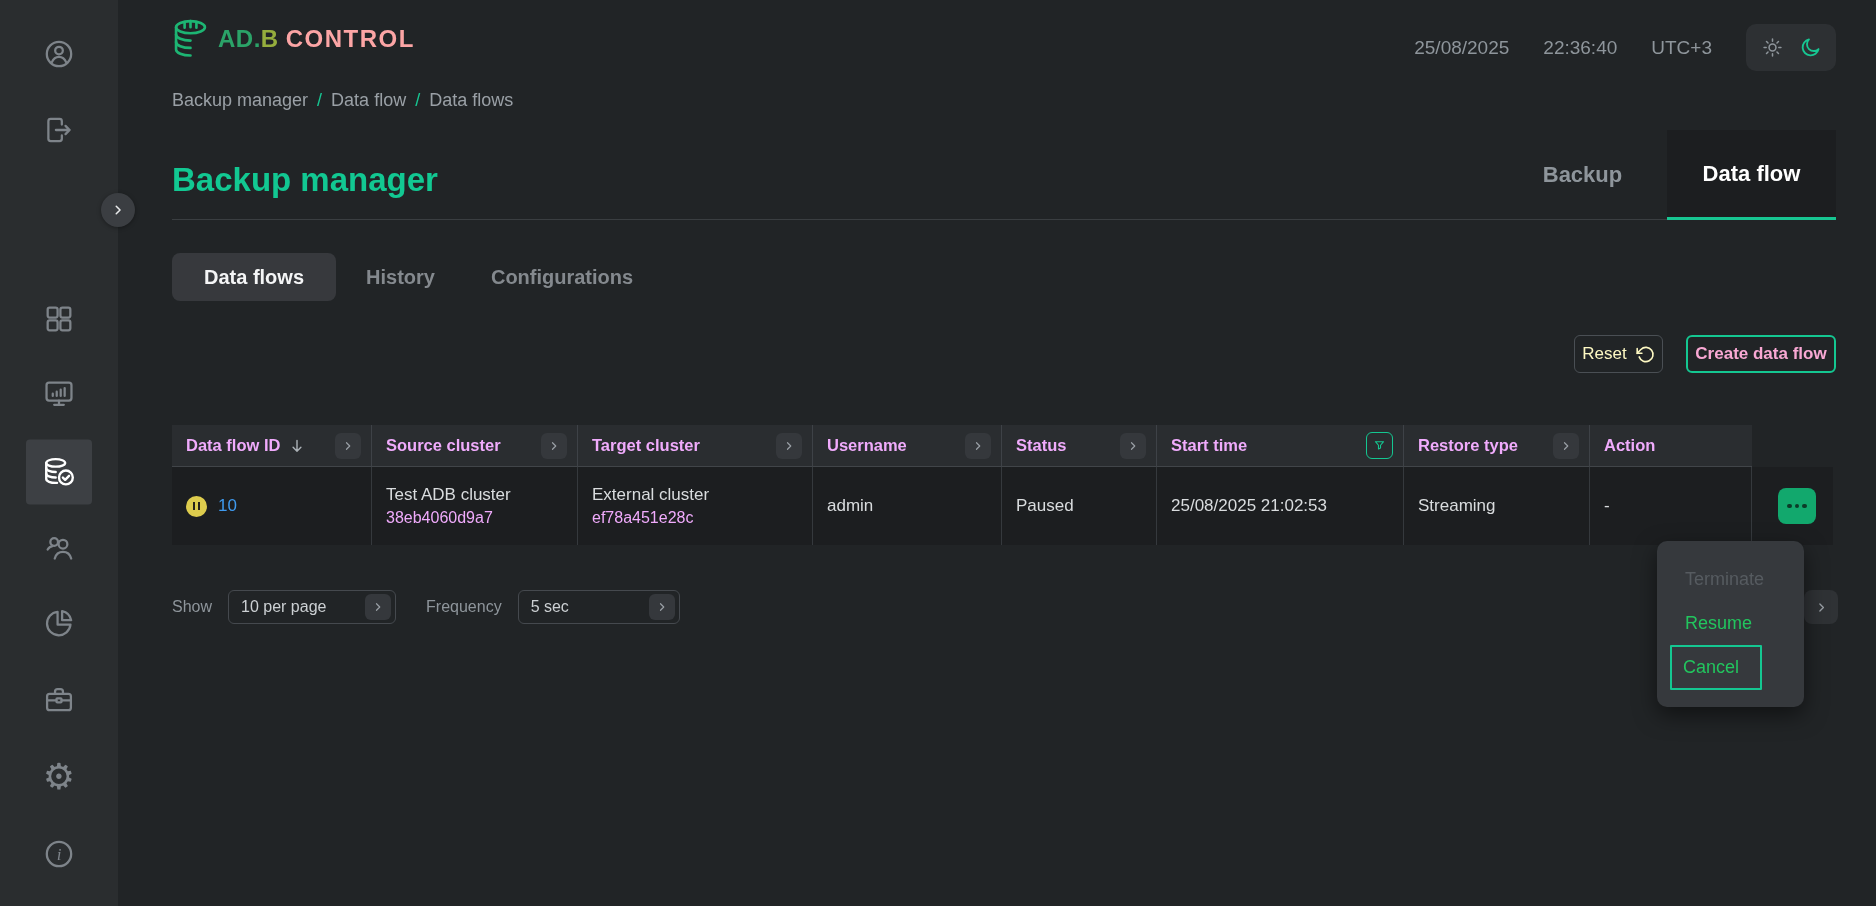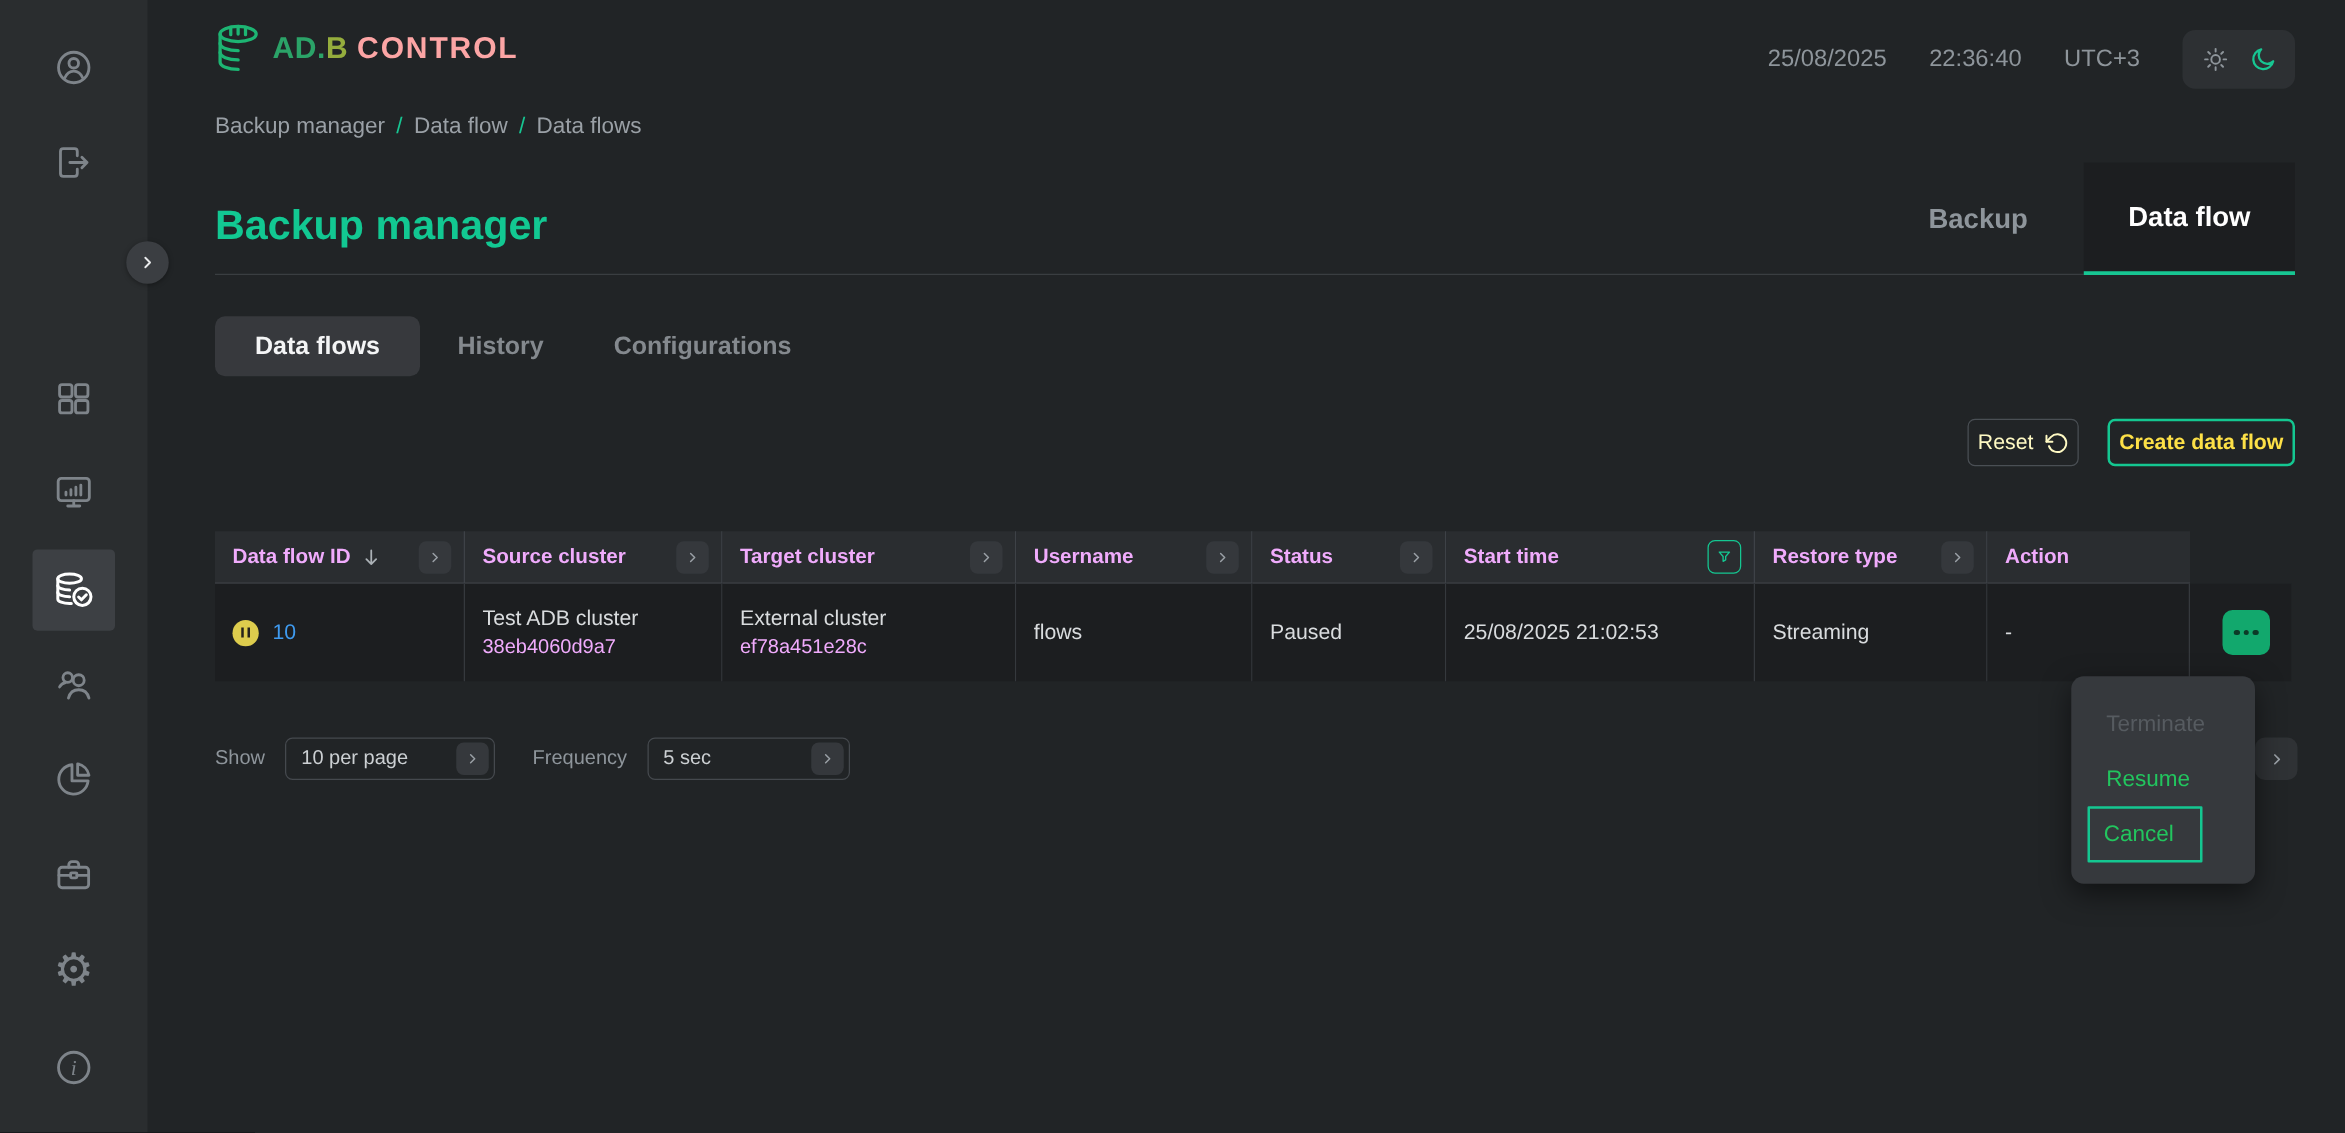--- a/index.html
+++ b/index.html
@@ -55,21 +55,21 @@
   .subtab{font-size:20px;font-weight:bold;color:#84898e;cursor:pointer;}
   .subtab.pill{background:#37393d;border-radius:8px;height:48px;padding:0 32px;
     display:flex;align-items:center;color:#f4f5f6;}
   .subtab.history{margin-left:30px;}
   .subtab.config{margin-left:56px;}
 
   .toolbar{position:absolute;right:40px;top:335px;display:flex;gap:23px;}
   .btn{display:flex;align-items:center;justify-content:center;gap:9px;height:38px;
     border-radius:6px;background:transparent;cursor:pointer;font-family:inherit;}
   .btn-reset{width:89px;border:1px solid #4a4f54;color:#fef9c3;font-size:17px;}
-  .btn-create{width:150px;border:2px solid #14c791;color:#fde047;font-size:17px;font-weight:bold;}
+  .btn-create{width:150px;border:2px solid #14c791;color:#f9a8d4;font-size:17px;font-weight:bold;}
 
   
   .dtable{position:absolute;left:54px;top:425px;width:1661px;}
   .trow{display:grid;grid-template-columns:200px 206px 235px 189px 155px 247px 186px 162px 81px;}
   .thead .cell{height:42px;background:#2a2d30;border-right:1px solid #3e4247;
     border-bottom:1px solid #414549;display:flex;align-items:center;justify-content:space-between;
     padding:0 10px 0 14px;color:#f0abfc;font-size:16.5px;font-weight:bold;}
   .thead .cell:last-child{border-right:none;}
   .tbody .cell{height:78px;background:#1c1e20;border-right:1px solid #35393d;
     display:flex;align-items:center;padding:0 10px 0 14px;color:#d9dcde;font-size:17px;}
@@ -390,21 +390,21 @@
             <span class="sub">38eb4060d9a7</span>
           </span>
         </div>
         <div class="cell">
           <span class="cluster">
             <span>External cluster</span>
             <span class="sub">ef78a451e28c</span>
           </span>
         </div>
         <div class="cell">
-          <span>flows</span>
+          <span>admin</span>
         </div>
         <div class="cell">
           <span>Paused</span>
         </div>
         <div class="cell">
           <span>25/08/2025 21:02:53</span>
         </div>
         <div class="cell">
           <span>Streaming</span>
         </div>

